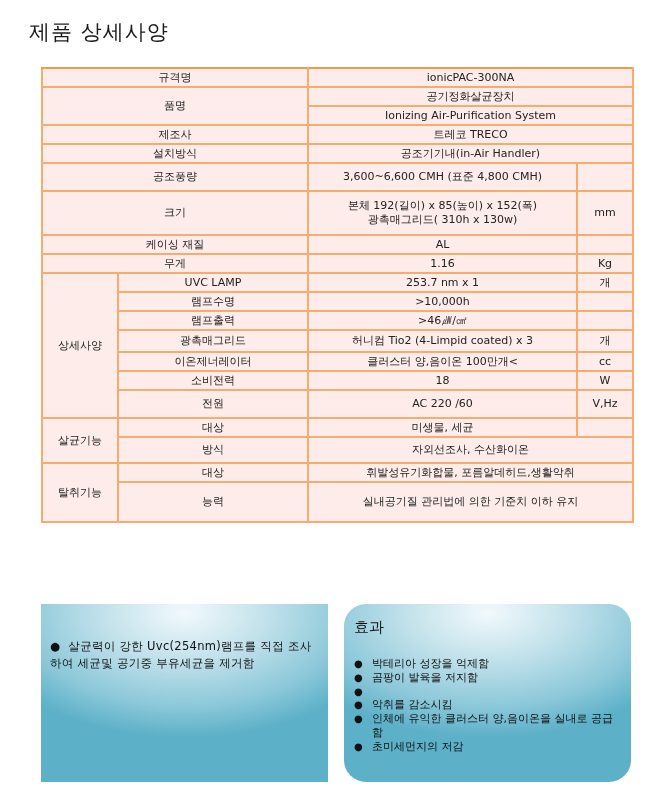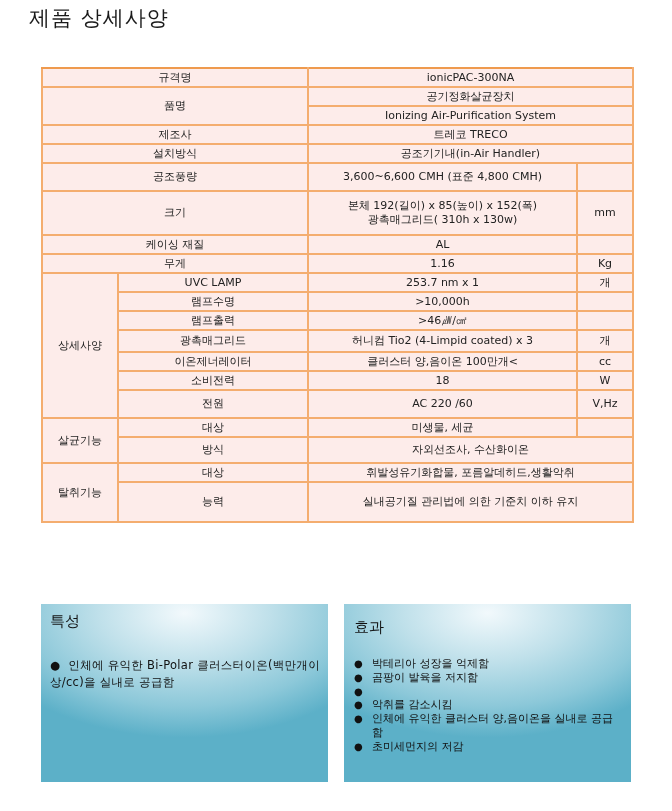--- a/index.html
+++ b/index.html
@@ -1,32 +1,32 @@
 <!DOCTYPE html>
 <html><head>
 <meta charset="utf-8">
 <style>
   html, body { margin:0; padding:0; background:#ffffff; }
   body { width:672px; height:811px; position:relative; overflow:hidden;
          font-family:"DejaVu Sans", sans-serif; color:#111; }
-  .title { position:absolute; left:29px; top:4px; font-size:21px; font-weight:normal;
+  .title { position:absolute; left:29px; top:18px; font-size:21px; font-weight:normal;
            letter-spacing:1px; color:#1a1a1a; margin:0; }
   table.spec { position:absolute; left:41px; top:67px; width:591px;
                border-collapse:collapse; table-layout:fixed; background:#fdecea;
                font-size:11px; }
   table.spec td { border:2px solid #f4ad6f; text-align:center; vertical-align:middle;
                   padding:0 4px; line-height:14px; color:#222; }
   table.spec td.first-row { border-top-color:#ef9a4e;border-radius:9px; }
   .r20 { height:19px; }
   .r30 { height:28px; }
   .panel { position:absolute; top:604px; width:287px; height:178px; box-sizing:border-box;
            background: radial-gradient(ellipse 75% 70% at 50% 5%, #f2f9fc 0%, #bfe0ea 40%, #8cc8d9 75%, #5cb0c8 100%);
            color:#111; }
   .panel.left { left:41px; padding:8px 8px 0 9px; }
-  .panel.right { left:344px; padding:14px 8px 0 10px; }
+  .panel.right { left:344px; padding:14px 8px 0 10px;border-radius:22px; }
   .panel h2 { margin:0; font-size:15px; font-weight:normal; }
   .panel.left ul { list-style:none; margin:26px 0 0 0; padding:0; font-size:11.5px;
                    line-height:16.5px; letter-spacing:0.3px; }
   .panel.left li .bul { margin-right:8px; }
   .panel.right ul { list-style:none; margin:20px 0 0 0; padding:0; font-size:11px;
                     line-height:13.8px; }
   .panel.right li { display:flex; }
   .panel.right li .bul { width:18px; flex:none; font-size:10px; }
 </style>
 </head>
@@ -139,23 +139,22 @@
       <td colspan="2">휘발성유기화합물, 포름알데히드,생활악취</td>
     </tr>
     <tr style="height:40px">
       <td>능력</td>
       <td colspan="2">실내공기질 관리법에 의한 기준치 이하 유지</td>
     </tr>
   </tbody>
 </table>
 
 <div class="panel left">
-  <h2>특성</h2>
   <ul>
-    <li><span class="bul">●</span><span>인체에 유익한 Bi-Polar 클러스터이온(백만개이상/cc)을 실내로 공급함</span></li>
+    <li><span class="bul">●</span><span>살균력이 강한 Uvc(254nm)램프를 직접 조사하여 세균및 공기중 부유세균을 제거함</span></li>
   </ul>
 </div>
 
 <div class="panel right">
   <h2>효과</h2>
   <ul>
     <li>
         <span class="bul">●</span>
         <span> 박테리아 성장을 억제함</span>
       </li>

